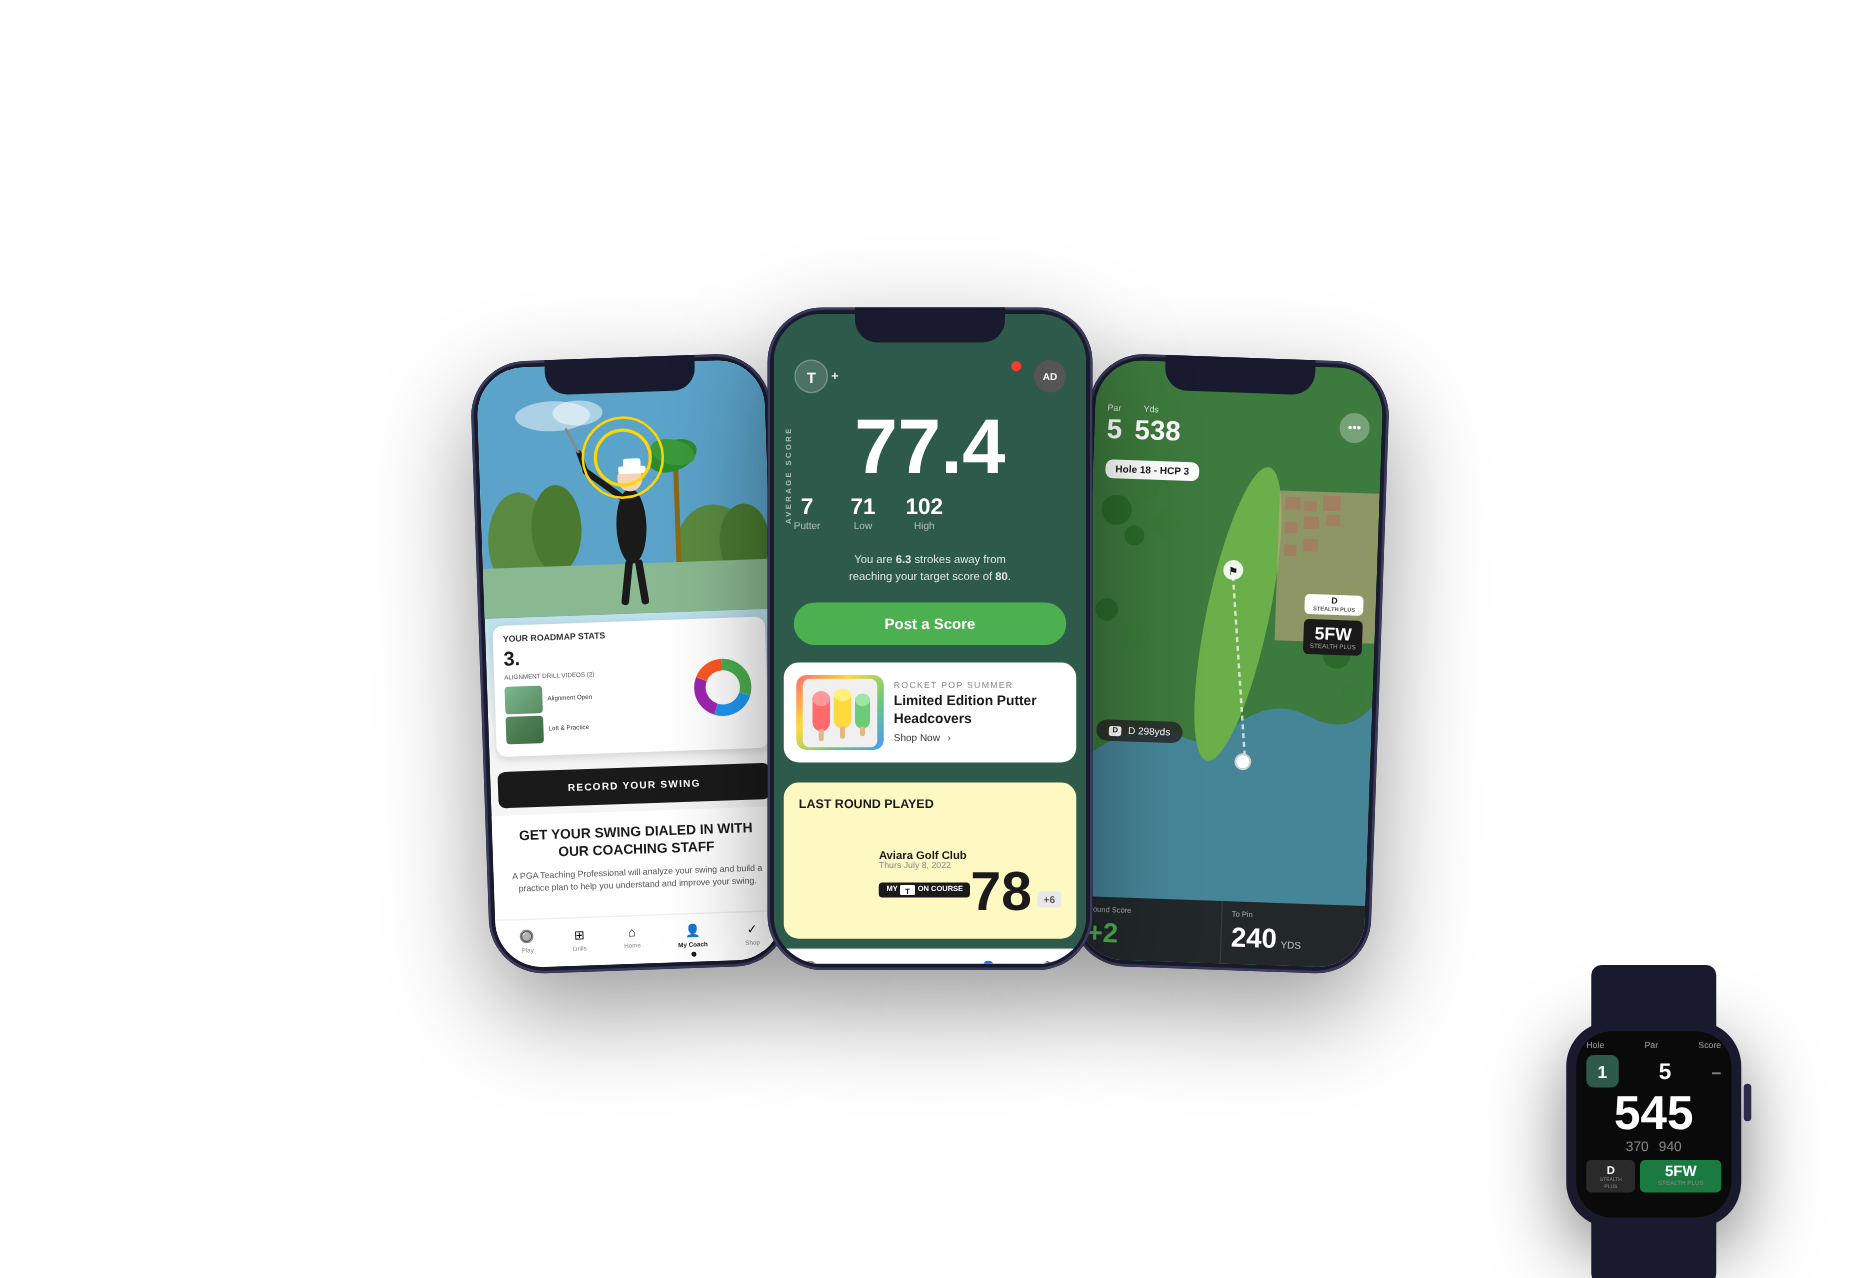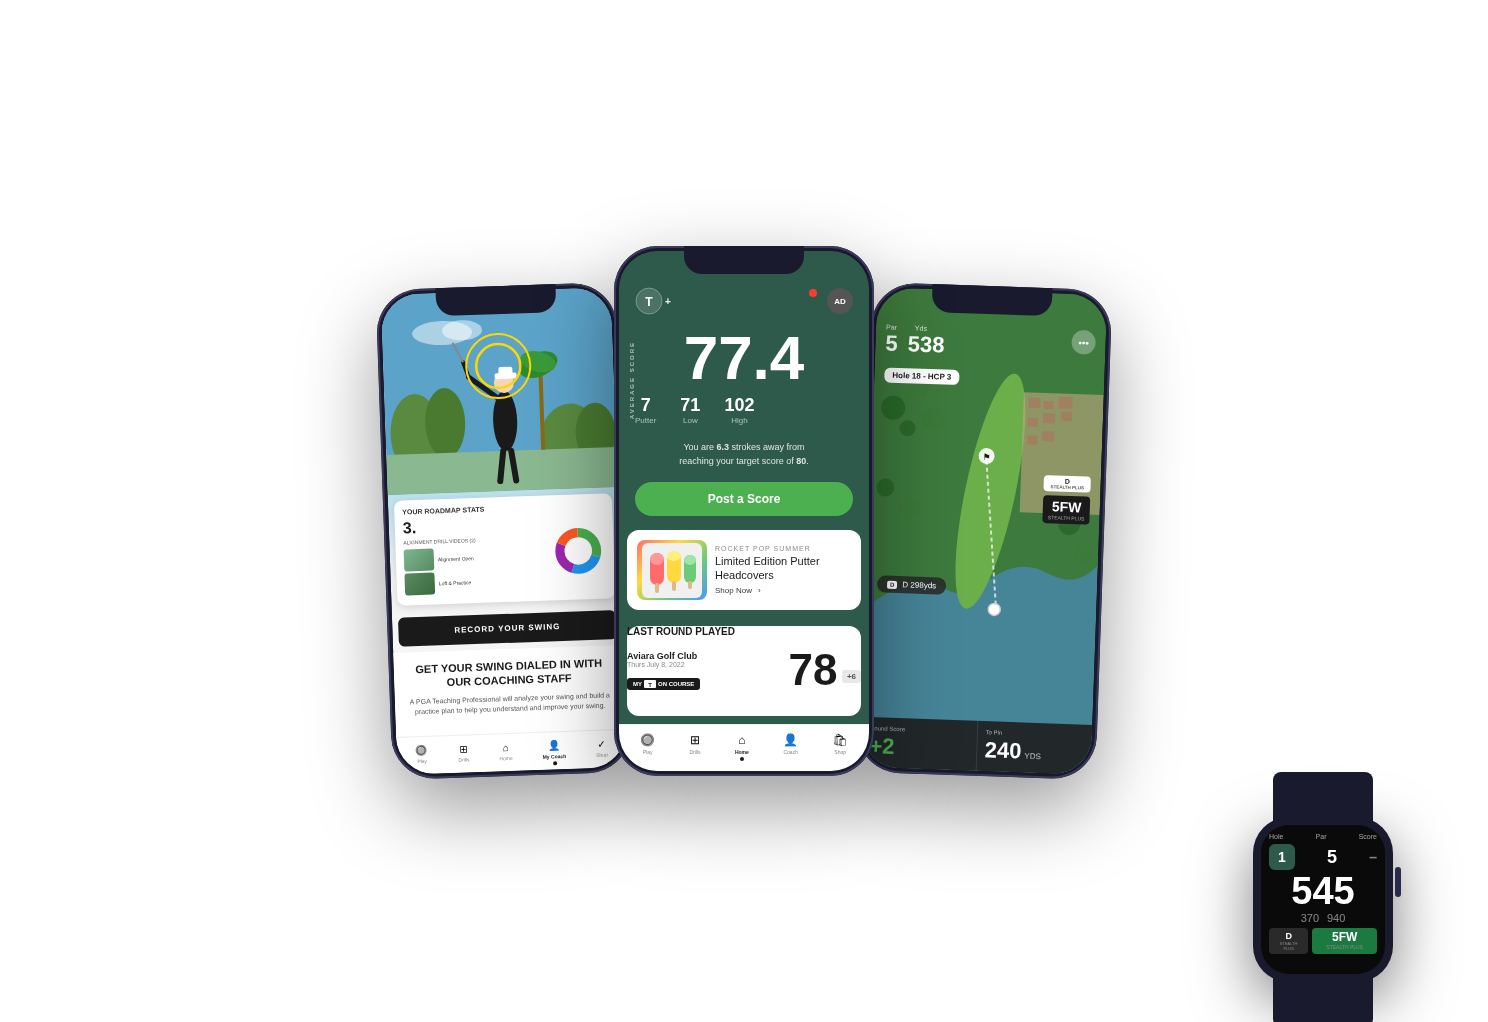--- a/index.html
+++ b/index.html
@@ -320,50 +320,51 @@
 
     .promo-eyebrow {
       font-size: 7px;
       color: #888;
       letter-spacing: 1px;
       margin-bottom: 2px;
     }
 
     .promo-title {
       font-size: 11px;
-      font-weight: 400;
+      font-weight: 700;
       color: #1a1a1a;
       line-height: 1.3;
       margin-bottom: 4px;
     }
 
     .promo-link {
       font-size: 8px;
       color: #333;
       display: flex;
       gap: 6px;
     }
 
     .last-round-section {
-      background: #ffffff;
+      background: #fef9c3;
       border-radius: 12px;
       margin: 8px;
+      padding: 12px;
       flex: 1;
     }
 
     .last-round-title {
       font-size: 10px;
       font-weight: 900;
       color: #1a1a1a;
       margin-bottom: 8px;
     }
 
     .round-details {
       display: flex;
-      justify-content: space-between;
+      justify-content: flex-end;
       align-items: center;
     }
 
     .round-course {
       font-size: 9px;
       font-weight: 700;
       color: #1a1a1a;
     }
 
     .round-date {
@@ -861,21 +862,21 @@
             <div class="round-date">Thurs July 8, 2022</div>
             <div class="on-course-badge">
               <span>MY</span>
               <svg width="12" height="8" viewBox="0 0 12 8">
                 <rect width="12" height="8" fill="white" rx="1"></rect>
                 <text x="6" y="7" text-anchor="middle" fill="#1a1a1a" font-size="6" font-weight="900">T</text>
               </svg>
               <span>ON COURSE</span>
             </div>
           </div>
-          <div style="text-align:right;">
+          <div style="text-align:right;margin-top:32px;">
             <span class="round-score">78</span>
             <span class="round-score-diff">+6</span>
           </div>
         </div>
       </div>
 
       <div class="center-nav">
         <div class="nav-item">
           <div style="font-size:12px;">🔘</div>
           <div class="nav-label">Play</div>

